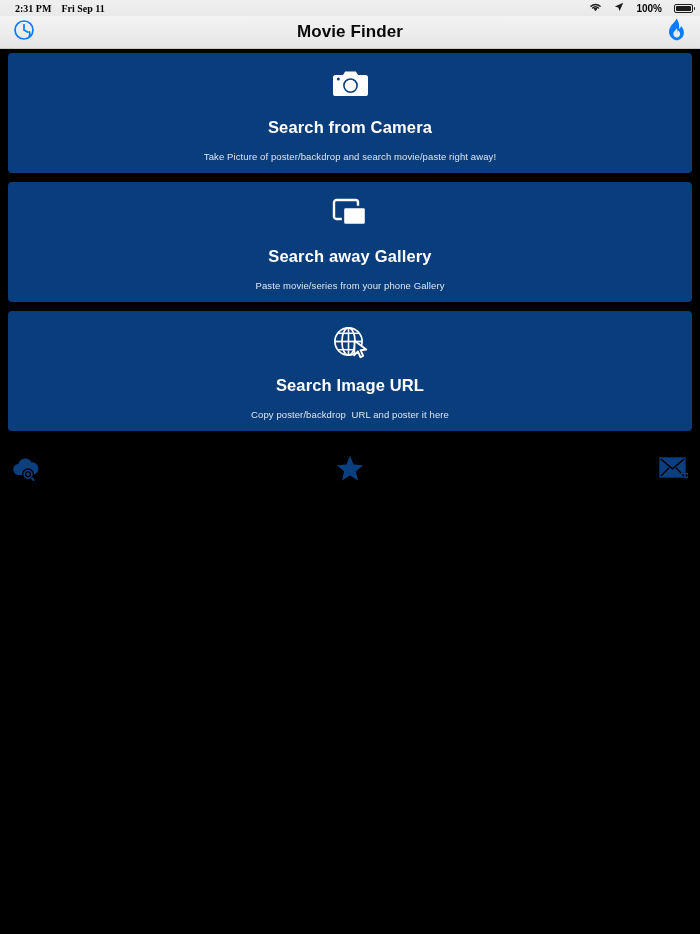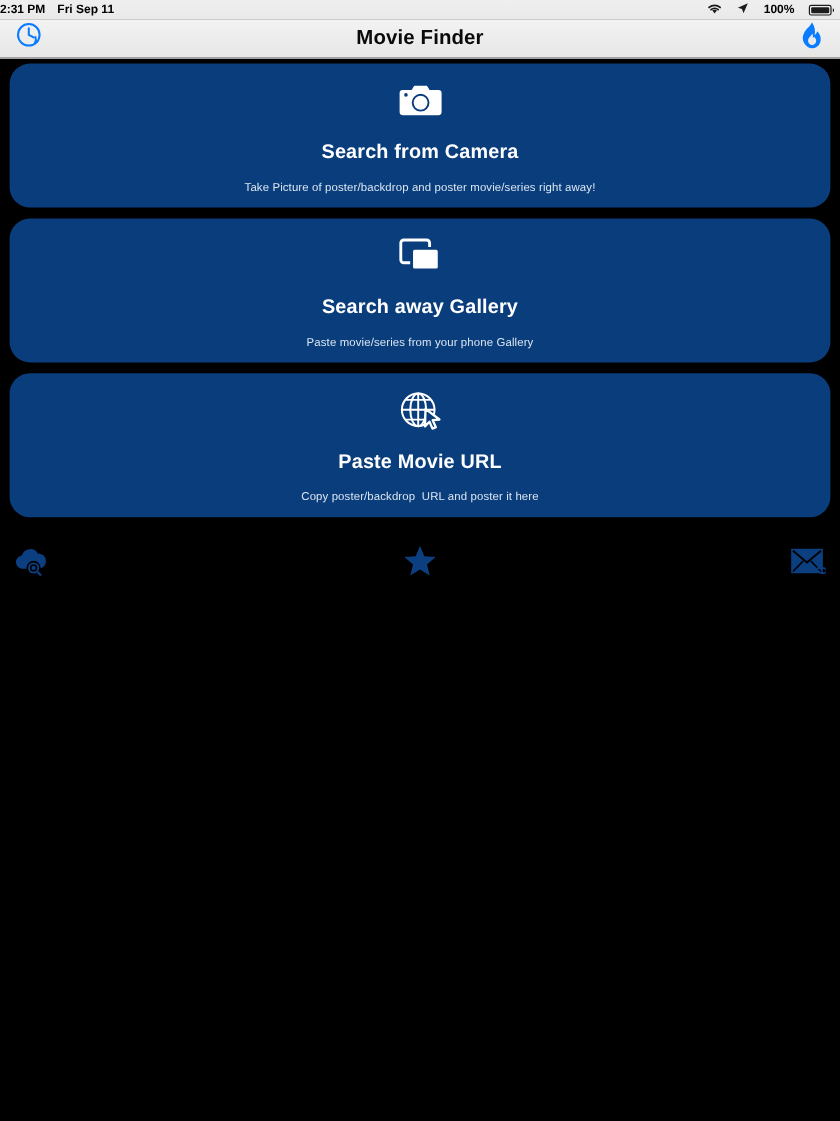--- a/index.html
+++ b/index.html
@@ -13,21 +13,21 @@
   .screen{position:relative;width:700px;height:934px;background:#000;}
 
   
   .statusbar{
     height:16px;width:700px;
     background:linear-gradient(#efefef,#e9e9e9);
     display:flex;align-items:center;
     position:relative;
     font-size:10px;color:#000;font-weight:bold;
   }
-  .sb-left{display:flex;align-items:center;gap:10px;padding-left:0;}
+  .sb-left{display:flex;align-items:center;gap:10px;padding-left:15px;font-family:Liberation Serif, serif;}
   .sb-right{display:flex;align-items:center;gap:12px;position:absolute;right:7px;top:0;height:16px;}
   .sb-pct{font-size:10px;font-weight:bold;color:#000;}
   .battery{
     width:19px;height:9px;border:1px solid #1c1c1c;border-radius:2px;
     position:relative;box-sizing:border-box;padding:1px;
   }
   .battery::after{
     content:"";position:absolute;right:-3px;top:2.5px;width:1.5px;height:3px;
     background:#1c1c1c;border-radius:0 1px 1px 0;
   }
@@ -43,21 +43,21 @@
   }
   .nav-title{font-size:17px;color:#0a0a0a;font-weight:600;letter-spacing:.1px;}
   .nav-btn{position:absolute;top:0;height:32px;display:flex;align-items:center;}
   .nav-left{left:12px;}
   .nav-right{right:14px;}
 
   
   .cards{padding:4px 8px 0 8px;}
   .card{
     background:#0a3d7c;
-    border-radius:17px;
+    border-radius:4px;
     height:120px;
     margin-bottom:9px;
     display:flex;flex-direction:column;align-items:center;
     box-sizing:border-box;
     padding-top:14px;
     position:relative;
   }
   .card-icon{height:34px;display:flex;align-items:center;justify-content:center;}
   .card-title{
     margin-top:17px;
@@ -133,21 +133,21 @@
 
     <div class="card">
       <div class="card-icon">
         <svg width="37" height="30" viewBox="0 0 37 30">
           <path d="M13.2 2.5 L23.8 2.5 L26.0 6.0 L33.4 6.0 A2.6 2.6 0 0 1 36 8.6 L36 24.4 A2.6 2.6 0 0 1 33.4 27 L3.6 27 A2.6 2.6 0 0 1 1 24.4 L1 8.6 A2.6 2.6 0 0 1 3.6 6.0 L11.0 6.0 Z" fill="#ffffff"></path>
           <circle cx="18.5" cy="16.6" r="6.6" fill="none" stroke="#0a3d7c" stroke-width="1.6"></circle>
           <circle cx="6.3" cy="10.1" r="1.5" fill="#0a3d7c"></circle>
         </svg>
       </div>
       <div class="card-title">Search from Camera</div>
-      <div class="card-sub">Take Picture of poster/backdrop and poster movie/series right away!</div>
+      <div class="card-sub">Take Picture of poster/backdrop and search movie/paste right away!</div>
     </div>
 
     <div class="card">
       <div class="card-icon">
         <svg width="36" height="30" viewBox="0 0 36 30">
           <rect x="2" y="2" width="24" height="19" rx="2.5" fill="none" stroke="#ffffff" stroke-width="2.4"></rect>
           <rect x="11" y="9" width="23" height="18" rx="2.5" fill="#ffffff" stroke="#0a3d7c" stroke-width="2.4"></rect>
         </svg>
       </div>
       <div class="card-title">Search away Gallery</div>
@@ -159,21 +159,21 @@
         <svg width="36" height="34" viewBox="0 0 36 34">
           <circle cx="16.5" cy="16.5" r="13.6" fill="none" stroke="#ffffff" stroke-width="1.7"></circle>
           <ellipse cx="16.5" cy="16.5" rx="6.6" ry="13.6" fill="none" stroke="#ffffff" stroke-width="1.7"></ellipse>
           <line x1="3" y1="16.5" x2="30" y2="16.5" stroke="#ffffff" stroke-width="1.7"></line>
           <line x1="6.2" y1="8.3" x2="26.8" y2="8.3" stroke="#ffffff" stroke-width="1.5"></line>
           <line x1="6.2" y1="24.7" x2="26.8" y2="24.7" stroke="#ffffff" stroke-width="1.5"></line>
           <line x1="16.5" y1="3" x2="16.5" y2="30" stroke="#ffffff" stroke-width="1.6"></line>
           <path d="M22.6 15.8 L34.2 24.6 L28.6 25.2 L31.2 31.0 L28.4 32.2 L25.9 26.4 L22.2 30.3 Z" fill="#0a3d7c" stroke="#ffffff" stroke-width="1.9" stroke-linejoin="round"></path>
         </svg>
       </div>
-      <div class="card-title">Paste Movie URL</div>
+      <div class="card-title">Search Image URL</div>
       <div class="card-sub">Copy poster/backdrop  URL and poster it here</div>
     </div>
   </div>
 
   <div class="iconrow">
 
     <div class="slot slot-left">
       <span>
         <svg width="31" height="27" viewBox="0 0 31 27">
           <path d="M8.0 20.0 A5.6 5.6 0 0 1 8.2 8.9 A7.3 7.3 0 0 1 21.5 7.2 A5.9 5.9 0 0 1 22.3 20.0 Z" fill="#0b3f80"></path>

